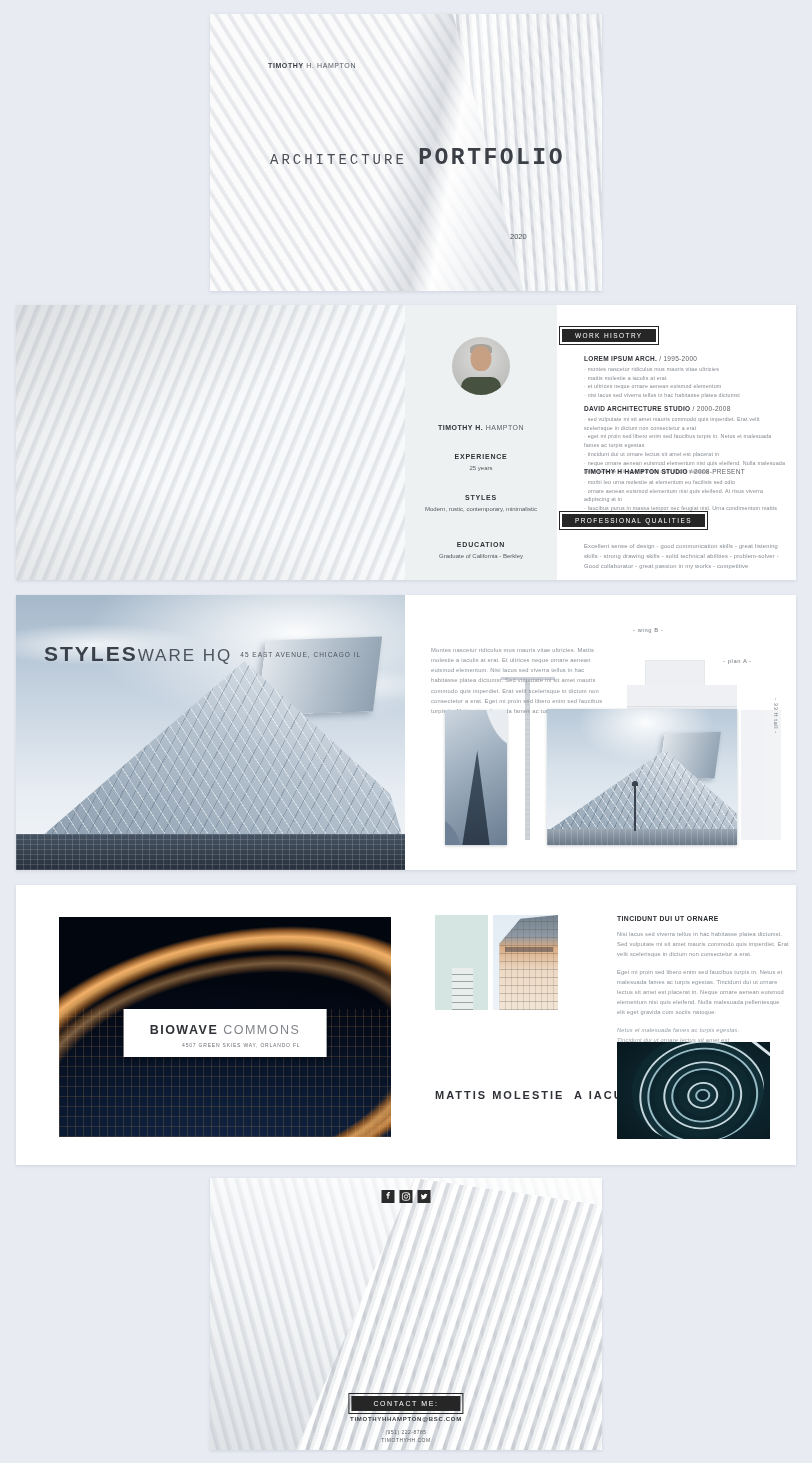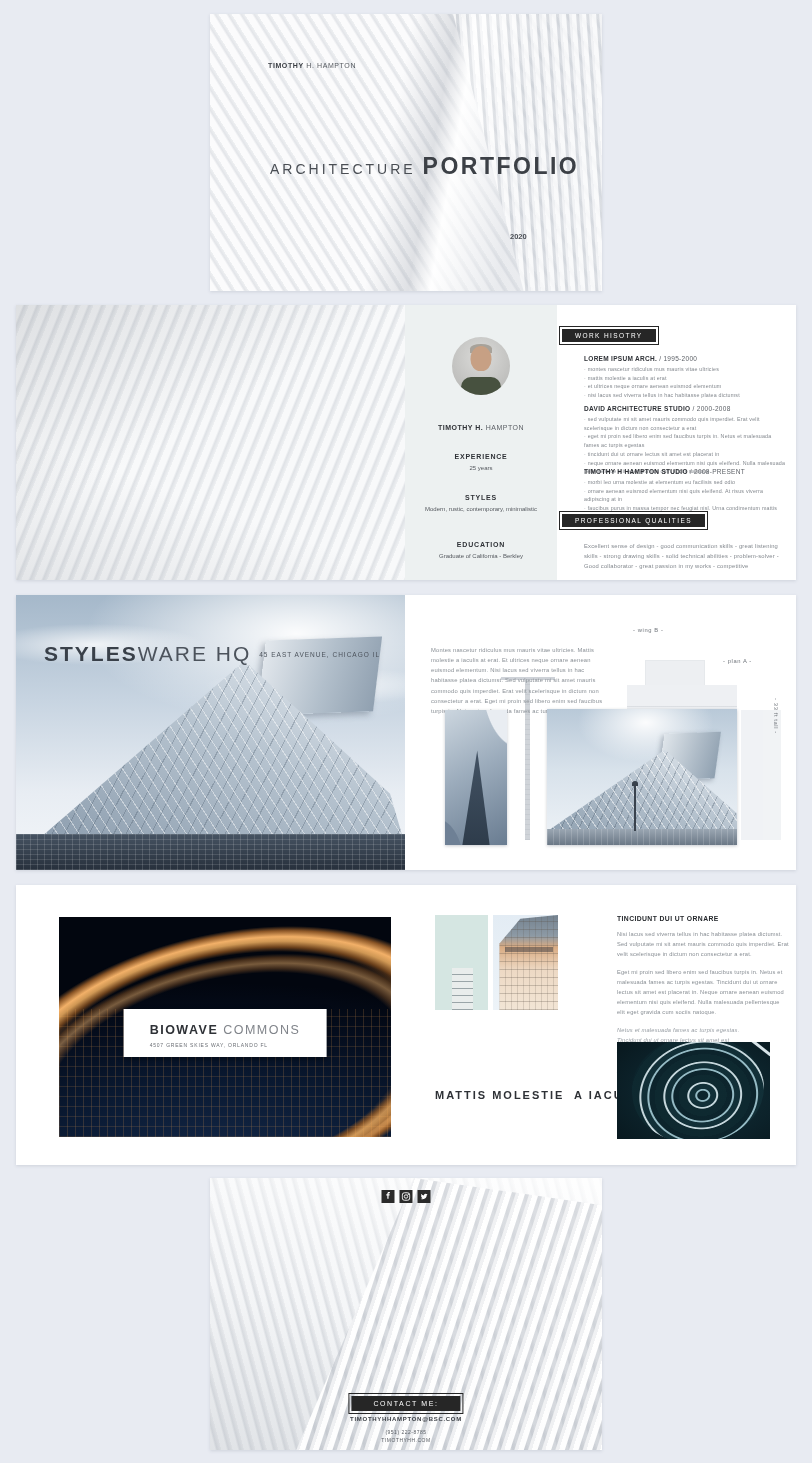--- a/index.html
+++ b/index.html
@@ -29,24 +29,24 @@
       repeating-linear-gradient(75deg, #fafbfc 0 5px, #dde0e4 7px, #f1f2f4 11px);
   }
   .fan::after { content:""; position:absolute; inset:0;
     background: repeating-linear-gradient(108deg, rgba(255,255,255,.95) 0 5px, rgba(186,191,199,.5) 6px 9px, rgba(240,241,243,.95) 10px 13px);
     clip-path: polygon(52% 0, 100% 10%, 100% 100%, 22% 100%); }
 
   
   #s1 { left:210px; top:14px; width:392px; height:277px; }
   .cover-author { position:absolute; left:58px; top:48px; font-size:7px; letter-spacing:.6px; color:#3a3e44; z-index:2; }
   .cover-author b { font-weight:700; } .cover-author span.lt { font-weight:400; color:#55595f; }
-  .cover-title { position:absolute; left:60px; top:139px; z-index:2; white-space:nowrap; }
+  .cover-title { position:absolute; left:60px; top:131px; z-index:2; white-space:nowrap;font-family:Liberation Mono, monospace; }
   .cover-title .t-light { font-size:14px; font-weight:300; letter-spacing:3px; color:#4a4e54; }
   .cover-title .t-bold  { font-size:23px; font-weight:800; letter-spacing:2.5px; color:#3c4046; }
-  .cover-year { position:absolute; left:300px; top:218px; font-size:7.5px; font-weight:700; color:#4a4e54; z-index:2; }
+  .cover-year { position:absolute; left:300px; top:218px; font-size:7.5px; font-weight:400; color:#4a4e54; z-index:2; }
 
   
   #s2 { left:16px; top:305px; width:780px; height:275px; }
   .s2-photo { position:absolute; left:0; top:0; width:389px; height:275px; overflow:hidden; }
   .s2-mid { position:absolute; left:389px; top:0; width:152px; height:275px; background:#edf1f1; text-align:center; }
   .avatar { position:absolute; left:50%; top:32px; transform:translateX(-50%); width:58px; height:58px; border-radius:50%; overflow:hidden;
     background: radial-gradient(circle at 50% 35%, #dcdcda, #bfbfbd 70%, #a9a9a7); }
   .avatar .head { position:absolute; left:50%; top:9px; transform:translateX(-50%); width:21px; height:25px; border-radius:50% 50% 46% 46%; background:#c7a084; }
   .avatar .hair { position:absolute; left:50%; top:7px; transform:translateX(-50%); width:22px; height:9px; border-radius:50% 50% 0 0; background:#a7a29a; }
   .avatar .body { position:absolute; left:50%; bottom:-2px; transform:translateX(-50%); width:40px; height:20px; border-radius:10px 10px 0 0; background:#47513f; }
@@ -88,21 +88,21 @@
   .s3-box { position:absolute; right:7%; top:16%; width:30%; height:27%; transform:skewY(-9deg) rotate(7deg);
     background: linear-gradient(100deg, #e3e8ed 0%, #b2bfcb 55%, #90a0b0 100%);
     box-shadow:-3px 3px 6px rgba(60,75,92,.35); }
   .s3-base { position:absolute; left:0; right:0; bottom:0; height:13%;
     background:
       repeating-linear-gradient(90deg, rgba(255,255,255,.14) 0 1px, transparent 1px 7px),
       repeating-linear-gradient(0deg, rgba(255,255,255,.12) 0 1px, transparent 1px 5px),
       linear-gradient(180deg, #465362 0%, #27303c 100%); }
   .s3-title { position:absolute; left:28px; top:47px; z-index:3; white-space:nowrap; }
   .s3-title .t-bold { font-size:21px; font-weight:700; letter-spacing:2px; color:#394049; }
-  .s3-title .t-light { font-size:21px; font-weight:300; letter-spacing:2px; color:#4c535c; }
+  .s3-title .t-light { font-size:17px; font-weight:300; letter-spacing:2px; color:#4c535c; }
   .s3-title .addr { font-size:6.5px; letter-spacing:1px; color:#4c535c; margin-left:8px; vertical-align:4px; }
 
   .s3-right { position:absolute; left:389px; top:0; width:391px; height:275px; }
   .s3-para { position:absolute; left:26px; top:50px; width:178px; font-size:5.8px; color:#8a9096; line-height:1.75; letter-spacing:.2px; }
   .anno { position:absolute; font-size:5.8px; color:#71767c; letter-spacing:.6px; }
   #anno-wing { left:228px; top:32px; }
   #anno-plan { left:318px; top:63px; }
   #anno-tall { right:2px; top:118px; transform:rotate(90deg); transform-origin:center; white-space:nowrap; }
   .sketch { position:absolute; left:200px; top:45px; width:180px; height:200px; opacity:.5; }
   .sk-b1 { position:absolute; left:22px; top:45px; width:110px; height:155px; background:#dfe3e8; }
@@ -147,21 +147,21 @@
   .s4-photo { position:absolute; left:43px; top:32px; width:332px; height:220px; overflow:hidden;
     background: radial-gradient(130% 85% at 50% 115%, #15294a 0%, #0a1a33 45%, #050d1d 78%, #02060f 100%); }
   .s4-arc { position:absolute; left:-30%; top:2%; width:160%; height:130%; transform:rotate(-13deg);
     background: radial-gradient(closest-side, transparent 74%, rgba(122,72,28,.85) 77%, #cf9754 81%, #f2b068 84%, #8a5526 88%, transparent 91%); }
   .s4-arc2 { position:absolute; left:-22%; top:14%; width:144%; height:116%; transform:rotate(-13deg); opacity:.55;
     background: radial-gradient(closest-side, transparent 76%, rgba(150,95,45,.7) 79%, #d8a061 83%, #7a4c22 87%, transparent 90%); }
   .s4-wins { position:absolute; left:0; right:0; top:42%; bottom:0; opacity:.5;
     background:
       repeating-linear-gradient(90deg, rgba(255,173,84,.35) 0 1.5px, transparent 1.5px 8px),
       repeating-linear-gradient(0deg, rgba(255,173,84,.28) 0 1.5px, transparent 1.5px 10px); }
-  .s4-label { position:absolute; left:50%; top:42%; transform:translateX(-50%); background:#fff; text-align:left;
+  .s4-label { position:absolute; left:50%; top:42%; transform:translateX(-50%); background:#fff; text-align:right;
     padding:11px 26px 9px; box-shadow:0 2px 6px rgba(0,0,0,.45); white-space:nowrap; }
   .s4-label .t-bold { font-size:12.5px; font-weight:700; letter-spacing:1.5px; color:#2e3136; }
   .s4-label .t-light { font-size:12.5px; font-weight:300; letter-spacing:1.5px; color:#80848a; }
   .s4-label .addr { font-size:5px; letter-spacing:.8px; color:#6a6e74; margin-top:4px; }
 
   .s4-imgA { position:absolute; left:419px; top:30px; width:53px; height:95px; overflow:hidden; background:#d5e6e2; }
   .s4-imgA .grid { position:absolute; left:32%; bottom:0; width:40%; height:44%;
     background:
       repeating-linear-gradient(0deg, #9aa5a8 0 1.5px, #e9edec 1.5px 7px),
       repeating-linear-gradient(90deg, #9aa5a8 0 1.5px, #dfe5e4 1.5px 7px); }

